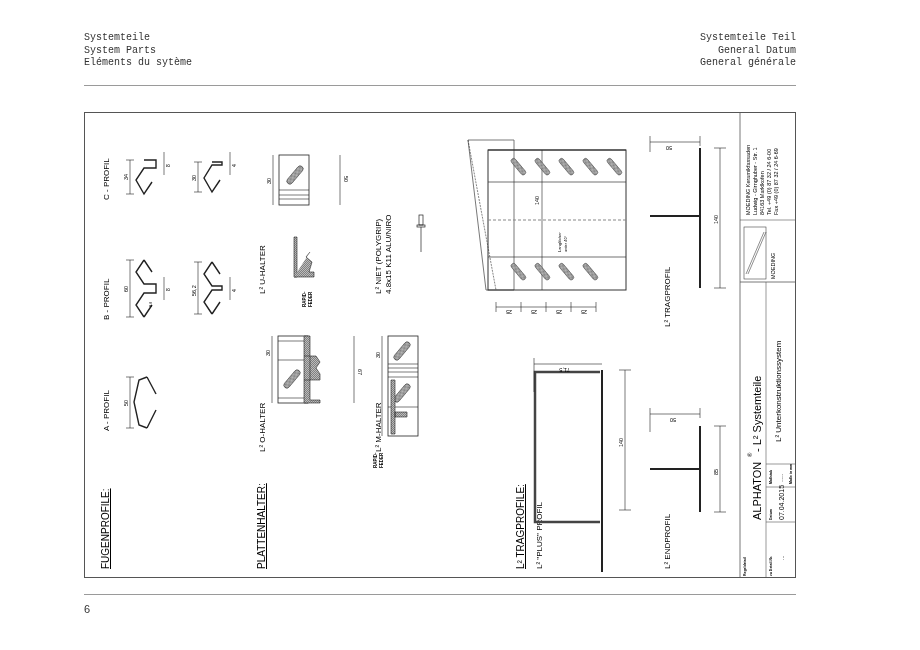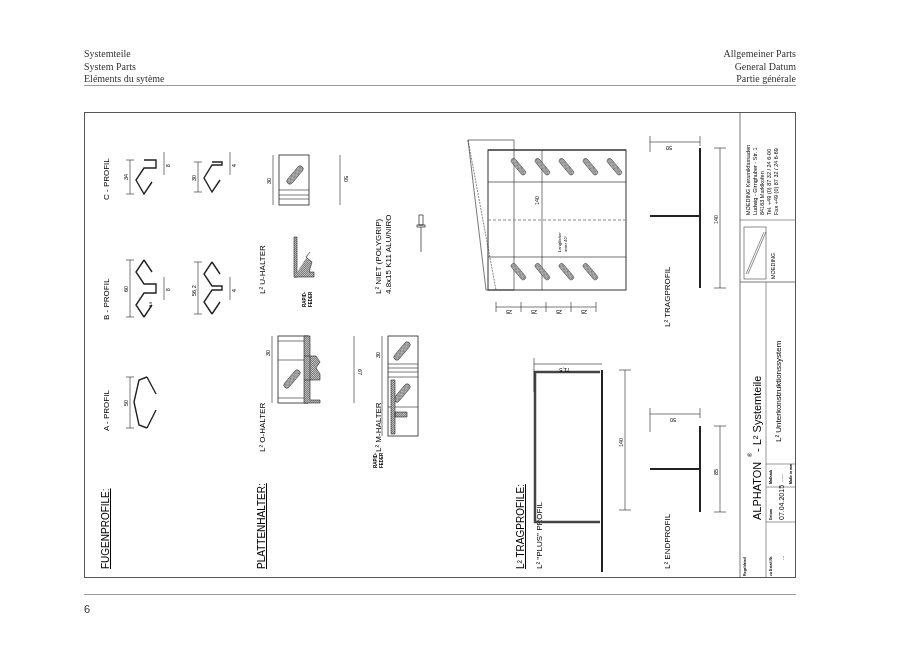--- a/index.html
+++ b/index.html
@@ -1,37 +1,37 @@
 <!DOCTYPE html>
 <html><head>
 <meta charset="utf-8">
 <style>
   html,body{margin:0;padding:0;background:#fff;}
   body{width:920px;height:650px;position:relative;overflow:hidden;font-family:"Liberation Sans",sans-serif;color:#222;}
-  .hdr{position:absolute;top:48px;font-size:10px;line-height:12.5px;color:#333;font-family:Liberation Serif, serif;}
+  .hdr{position:absolute;top:32px;font-size:10px;line-height:12.5px;color:#333;font-family:Liberation Mono, monospace;}
   .hdr.left{left:84px;}
   .hdr.right{right:124px;text-align:right;}
   .hdr div{white-space:nowrap;}
   .rule{position:absolute;left:84px;width:712px;height:1px;background:#9a9a9a;}
   .pagenum{position:absolute;left:84px;top:603px;font-size:11px;color:#333;}
   .sheet{position:absolute;left:84px;top:112px;width:712px;height:466px;}
   svg text{font-family:"Liberation Sans",sans-serif;}
 </style>
 </head>
 <body>
 
 <div class="hdr left">
   <div>Systemteile</div>
   <div>System Parts</div>
   <div>Eléments du sytème</div>
 </div>
 <div class="hdr right">
-  <div>Allgemeiner Parts</div>
+  <div>Systemteile Teil</div>
   <div>General Datum</div>
-  <div>Partie générale</div>
+  <div>General générale</div>
 </div>
 <div class="rule" style="top:85px"></div>
 
 <div class="sheet">
 <svg width="712" height="466" viewBox="0 0 712 466" xmlns="http://www.w3.org/2000/svg">
   <defs>
     <pattern id="hatch" width="2" height="2" patternUnits="userSpaceOnUse">
       <rect width="2" height="2" fill="#bbb"></rect>
           <path d="M0 2 L2 0" stroke="#444" stroke-width="0.5"></path>
     </pattern>

